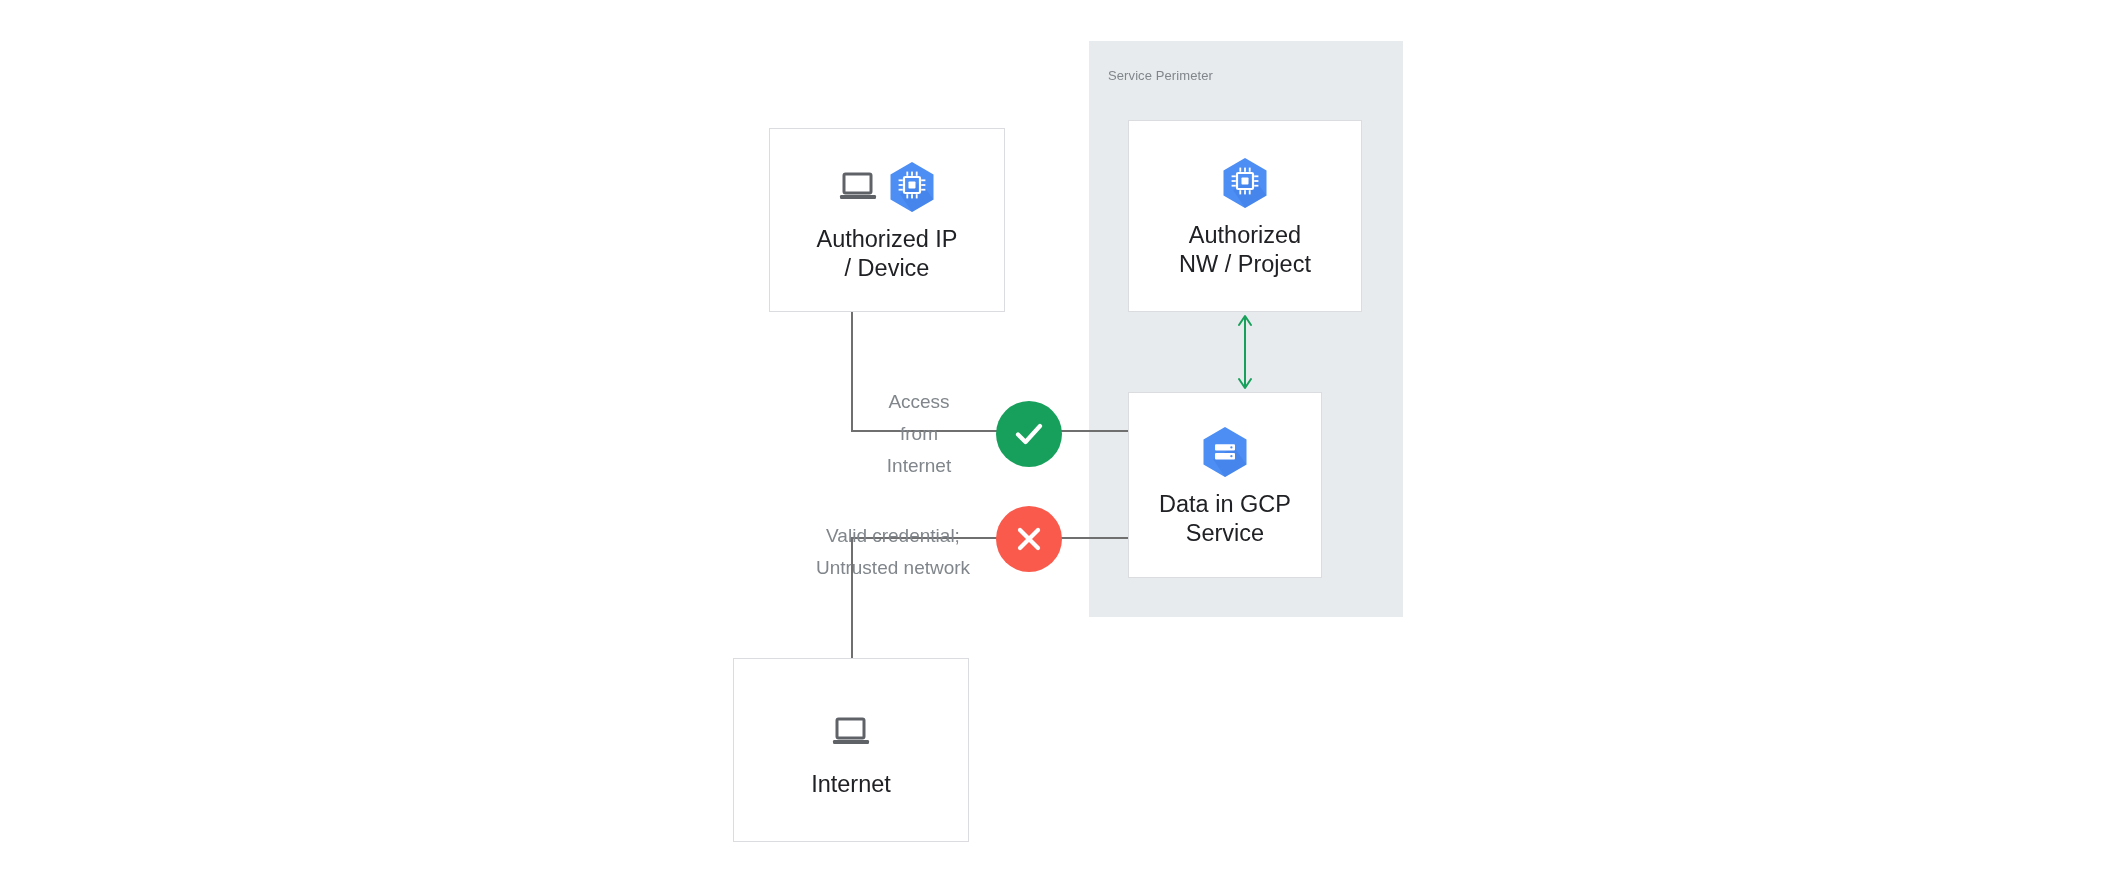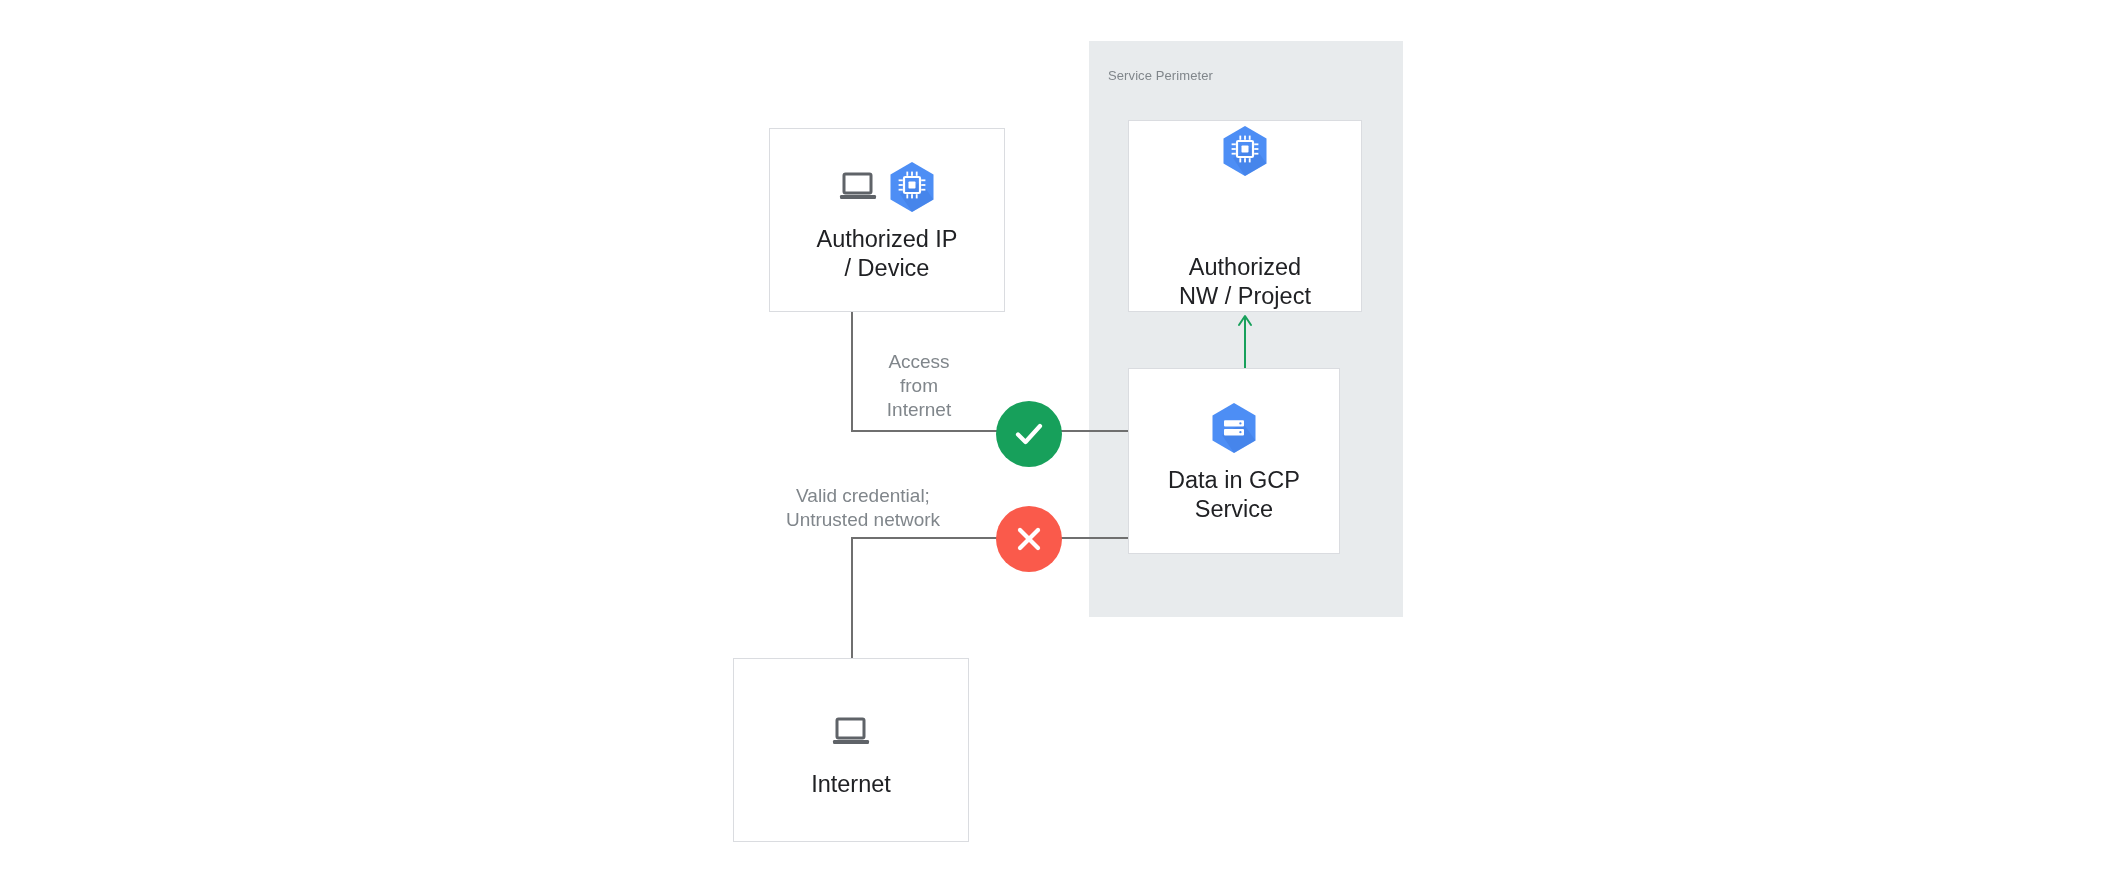--- a/index.html
+++ b/index.html
@@ -17,46 +17,46 @@
   
   .node{position:absolute;background:#ffffff;border:1px solid #dadce0;
         box-sizing:border-box;display:flex;flex-direction:column;
         align-items:center;justify-content:center;}
   .node .icon-row{display:flex;align-items:center;justify-content:center;
                   gap:11px;height:60px;margin-bottom:8px;}
   .node .node-label{font-size:23.5px;line-height:29px;color:#202124;
                     text-align:center;white-space:pre-line;}
 
   #node-device  {left:733px;top:128px;width:236px;height:184px;margin-left:36px;}
-  #node-nwproj  {left:1128px;top:120px;width:234px;height:192px;justify-content:space-between;}
-  #node-data    {left:1128px;top:368px;width:212px;height:186px;}
+  #node-nwproj  {left:1128px;top:120px;width:234px;height:192px;}
+  #node-data    {left:1128px;top:392px;width:194px;height:186px;}
   #node-internet{left:733px;top:658px;width:236px;height:184px;}
 
   
   .line{position:absolute;background:#6f6f6f;}
   
   #l-top-v   {left:851px;  top:312px; width:2px;  height:120px;}
   #l-top-h   {left:851px;  top:430px; width:152px;height:2px;}
   #l-top-h2  {left:1055px; top:430px; width:73px; height:2px;}
   
   #l-bot-v   {left:851px;  top:537px; width:2px;  height:121px;}
   #l-bot-h   {left:851px;  top:537px; width:152px;height:2px;}
   #l-bot-h2  {left:1055px; top:537px; width:73px; height:2px;}
 
   
   .badge{position:absolute;width:66px;height:66px;border-radius:50%;
          display:flex;align-items:center;justify-content:center;}
   #badge-allow{left:996px;top:401px;background:#17a05b;}
   #badge-deny {left:996px;top:506px;background:#fa5a4b;}
 
   
-  .edge-label{position:absolute;font-size:19px;line-height:24px;
-              color:#80868b;white-space:pre-line;}
+  .edge-label{position:absolute;font-size:19px;line-height:32px;
+              color:#80868b;white-space:pre-line;margin-top:36px;}
   #lbl-access{left:855px;top:350px;width:128px;text-align:center;}
-  #lbl-denied{left:768px;top:484px;width:190px;text-align:center;}
+  #lbl-denied{left:798px;top:484px;width:190px;text-align:center;}
 
   
   #perimeter-arrow{position:absolute;left:1231px;top:312px;
                    width:28px;height:80px;}
 </style>
 </head>
 <body>
 
 <div id="stage">
 

